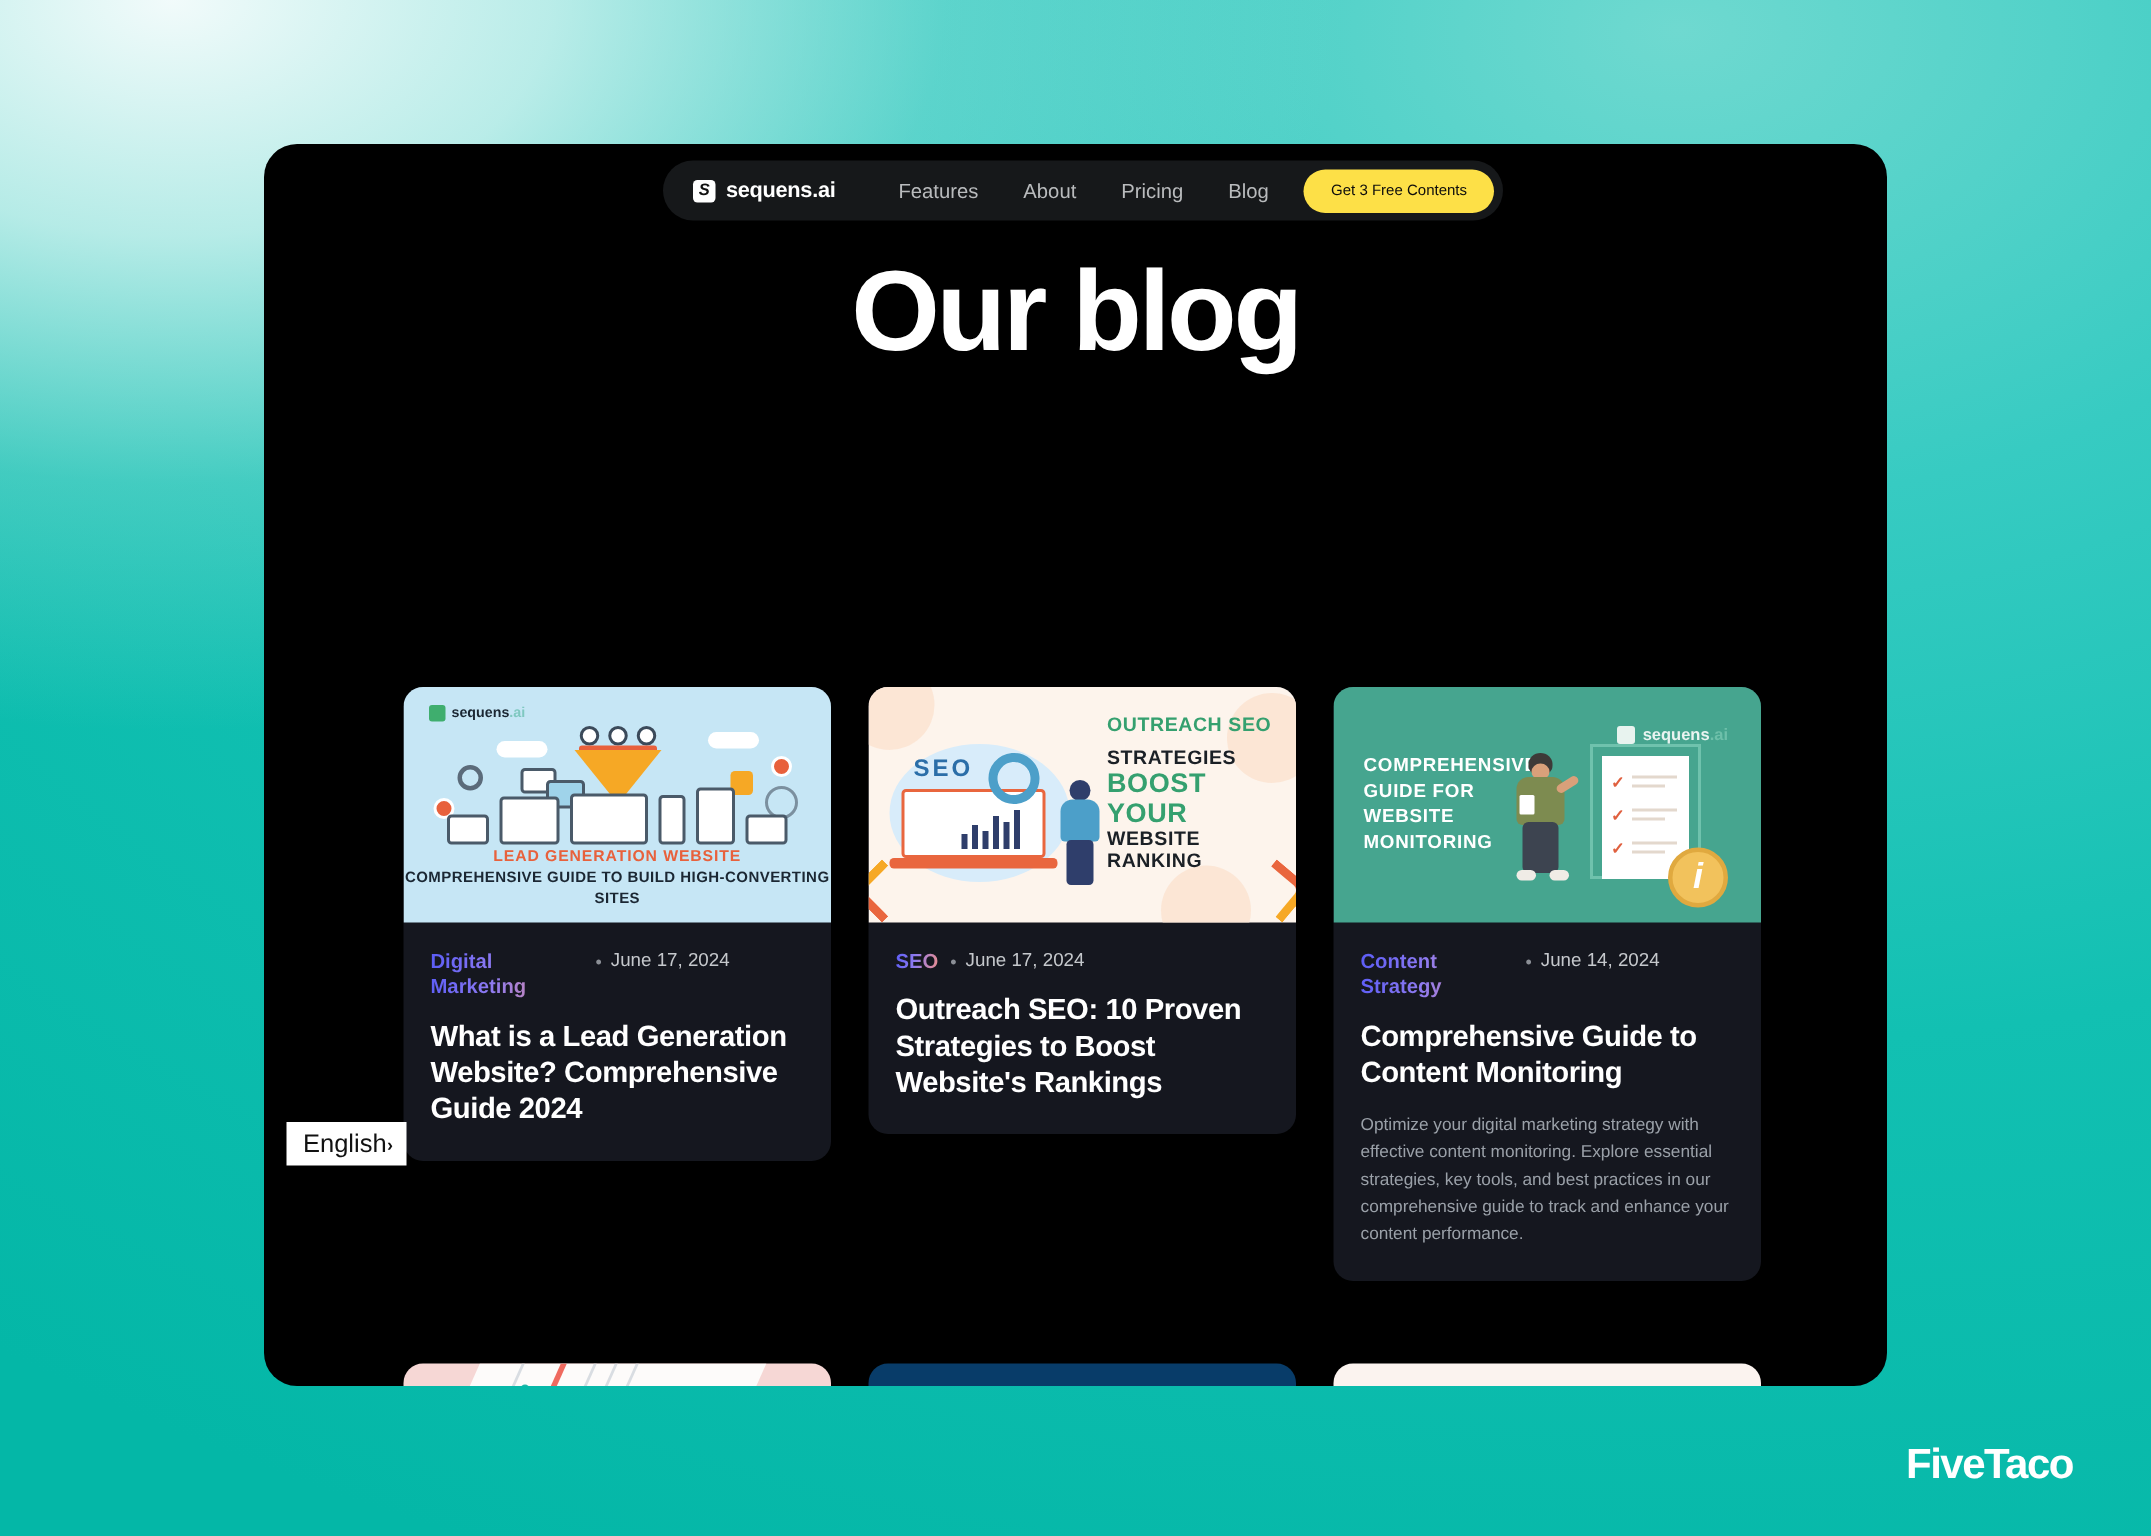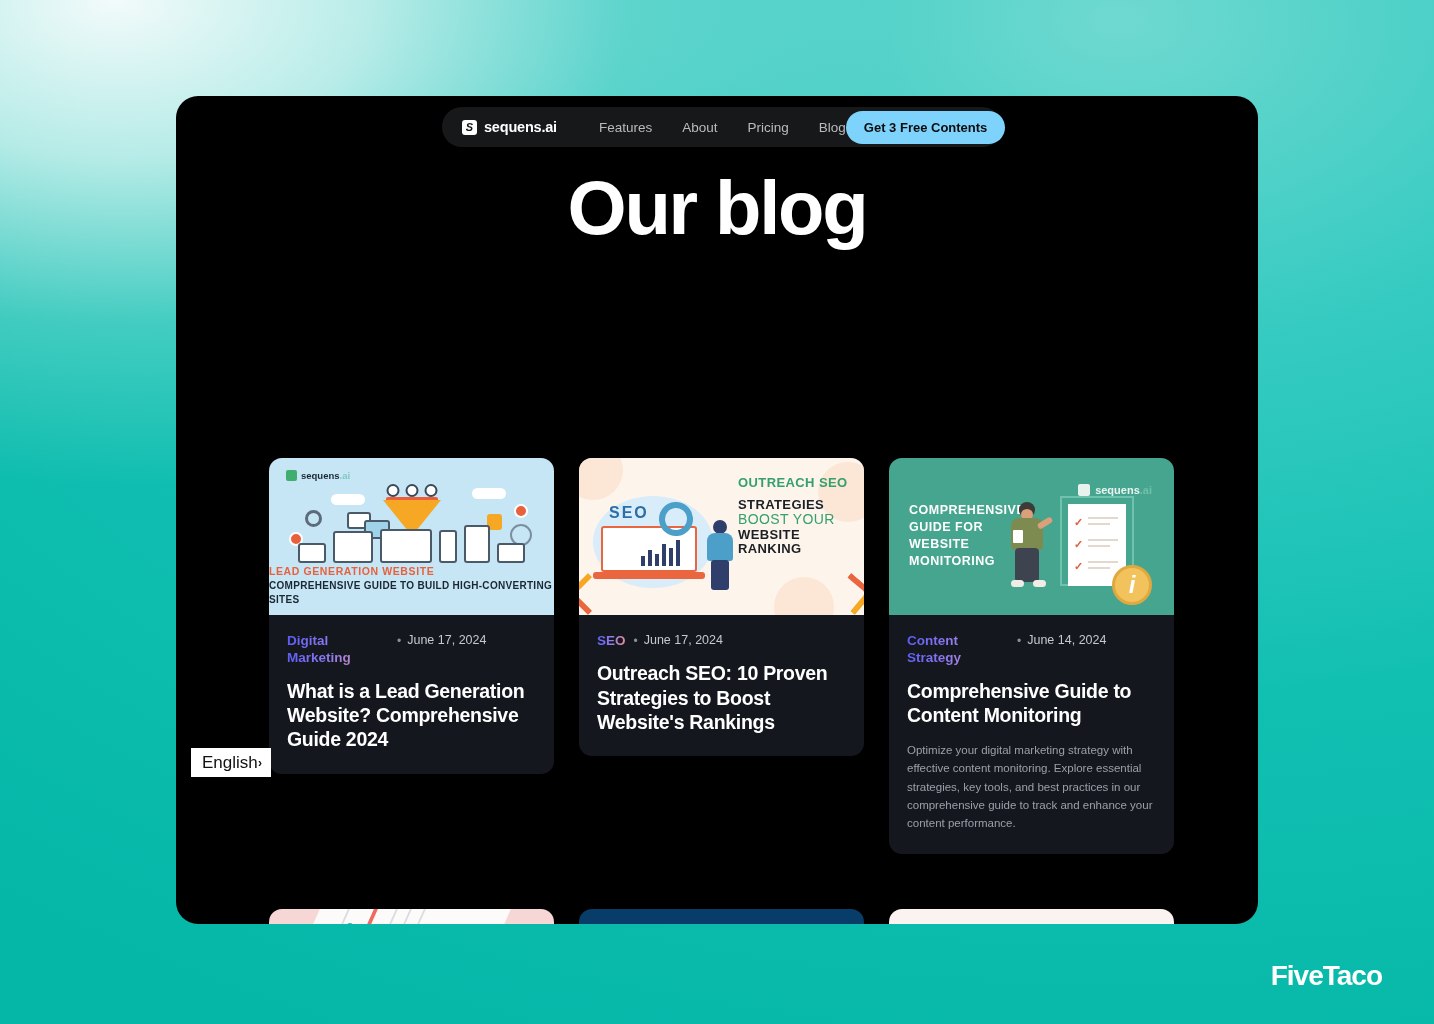--- a/index.html
+++ b/index.html
@@ -51,22 +51,22 @@
     line-height: 1;
   }
   .brand-text { color: #fff; font-size: 14.5px; font-weight: 700; letter-spacing: -0.2px; }
   .nav-links { display: flex; align-items: center; gap: 30px; margin-left: 42px; }
   .nav-link {
     color: #b9bbbd; font-size: 13.5px; text-decoration: none; cursor: pointer;
     white-space: nowrap;
   }
   .nav-cta {
     margin-left: auto;
-    background: #7dd3fc; color: #0c0c0c;
-    font-size: 13px; font-weight: 700;
+    background: #fde047; color: #0c0c0c;
+    font-size: 10px; font-weight: 400;
     border: none; border-radius: 20px;
     padding: 9px 18px; cursor: pointer;
     white-space: nowrap;
     font-family: inherit;
   }
 
   
   .hero { position: absolute; left: 0; right: 0; top: 72px; text-align: center; }
   .hero h1 {
     color: #ffffff;
@@ -142,21 +142,21 @@
   .dv-doc  { width: 26px; height: 38px; }
   .dv-mail { width: 28px; height: 20px; background: #f6a825; }
   .mag { position: absolute; left: 36px; top: 52px; width: 17px; height: 17px; border: 3px solid #5b6b7a; border-radius: 50%; }
   .cloud1 { position: absolute; left: 62px; top: 36px; width: 34px; height: 11px; background: #fff; border-radius: 9px; }
   .cloud2 { position: absolute; right: 48px; top: 30px; width: 34px; height: 11px; background: #fff; border-radius: 9px; }
   .bubble { position: absolute; left: 78px; top: 54px; width: 24px; height: 17px; background: #fff; border: 2px solid #4a5a69; border-radius: 3px; }
   .bubble2 { position: absolute; left: 95px; top: 62px; width: 26px; height: 19px; background: #9fd3ea; border: 2px solid #4a5a69; border-radius: 3px; }
   .thumbup { position: absolute; right: 52px; top: 56px; width: 15px; height: 16px; background: #f6a825; border-radius: 3px; }
   .net { position: absolute; right: 22px; top: 66px; width: 22px; height: 22px; border: 2px solid #5b6b7a; border-radius: 50%; opacity: .7; }
   .rnd { position: absolute; width: 14px; height: 14px; border-radius: 50%; background: #e8613c; border: 2px solid #fff; }
-  .art1-cap { position: absolute; left: 0; right: 0; bottom: 9px; }
+  .art1-cap { position: absolute; left: 0; right: 0; bottom: 9px; text-align: center; }
   .art1-cap .l1 { font-size: 10.5px; font-weight: 700; color: #e8613c; letter-spacing: .6px; }
   .art1-cap .l2 { font-size: 10px; font-weight: 700; color: #1b2733; letter-spacing: .3px; line-height: 1.35; margin-top: 2px; }
 
   
   .art2 { background: #fdf4ec; }
   .art2 .blob { position: absolute; width: 60px; height: 60px; border-radius: 50%; background: #fbe2cf; opacity: .8; }
   .art2 .leftgroup { position: absolute; left: 8px; top: 20px; width: 140px; height: 120px; }
   .art2 .halo { position: absolute; left: 6px; top: 18px; width: 120px; height: 92px; border-radius: 50%; background: #d8ecfa; }
   .art2 .laptop { position: absolute; left: 14px; top: 48px; width: 96px; height: 46px; background: #fff; border: 2px solid #e9663e; border-radius: 3px; }
   .art2 .lapbase { position: absolute; left: 6px; top: 94px; width: 112px; height: 7px; background: #e9663e; border-radius: 3px; }
@@ -165,21 +165,21 @@
   .art2 .bars i { display: block; width: 4px; background: #2f3e6b; }
   .art2 .link { position: absolute; left: 72px; top: 24px; width: 34px; height: 34px; border: 6px solid #4c9fc9; border-radius: 18px; transform: rotate(40deg); }
   .art2 .person { position: absolute; left: 118px; top: 42px; width: 30px; height: 70px; }
   .art2 .p-head { position: absolute; left: 8px; top: 0; width: 14px; height: 14px; border-radius: 50%; background: #2f3e6b; }
   .art2 .p-body { position: absolute; left: 2px; top: 13px; width: 26px; height: 28px; background: #4c9fc9; border-radius: 8px 8px 3px 3px; }
   .art2 .p-legs { position: absolute; left: 6px; top: 40px; width: 18px; height: 30px; background: #2f3e6b; border-radius: 3px; }
   .art2 .fan { position: absolute; width: 30px; height: 30px; border-left: 6px solid #f6a825; border-bottom: 6px solid #e9663e; transform: rotate(45deg); border-radius: 0 0 0 10px; }
   .art2-cap { position: absolute; right: 14px; top: 18px; width: 112px; }
   .art2-cap .a { font-size: 13px; font-weight: 700; color: #35a06f; letter-spacing: .4px; line-height: 1.12; }
   .art2-cap .b { font-size: 13px; font-weight: 700; color: #1b2026; letter-spacing: .4px; line-height: 1.12; margin-top: 7px; }
-  .art2-cap .c { font-size: 14px; font-weight: 400; color: #35a06f; letter-spacing: .4px; line-height: 1.12; }
+  .art2-cap .c { font-size: 18px; font-weight: 700; color: #35a06f; letter-spacing: .4px; line-height: 1.12; }
   .art2-cap .d { font-size: 13px; font-weight: 700; color: #1b2026; letter-spacing: .4px; line-height: 1.12; }
 
   
   .art3 { background: #46a58f; }
   .art3 .logo { position: absolute; right: 22px; top: 26px; display: flex; align-items: center; gap: 5px; }
   .art3 .logo .sq { width: 12px; height: 12px; background: #e8f3ef; border-radius: 2px; }
   .art3 .logo .tx { font-size: 11px; font-weight: 600; color: #eaf4f1; }
   .art3 .logo .tx i { color: #6ec0aa; font-style: normal; }
   .art3-cap { position: absolute; left: 20px; top: 44px; width: 118px; }
   .art3-cap div { font-size: 12.5px; font-weight: 700; color: #ffffff; letter-spacing: .5px; line-height: 1.35; }

